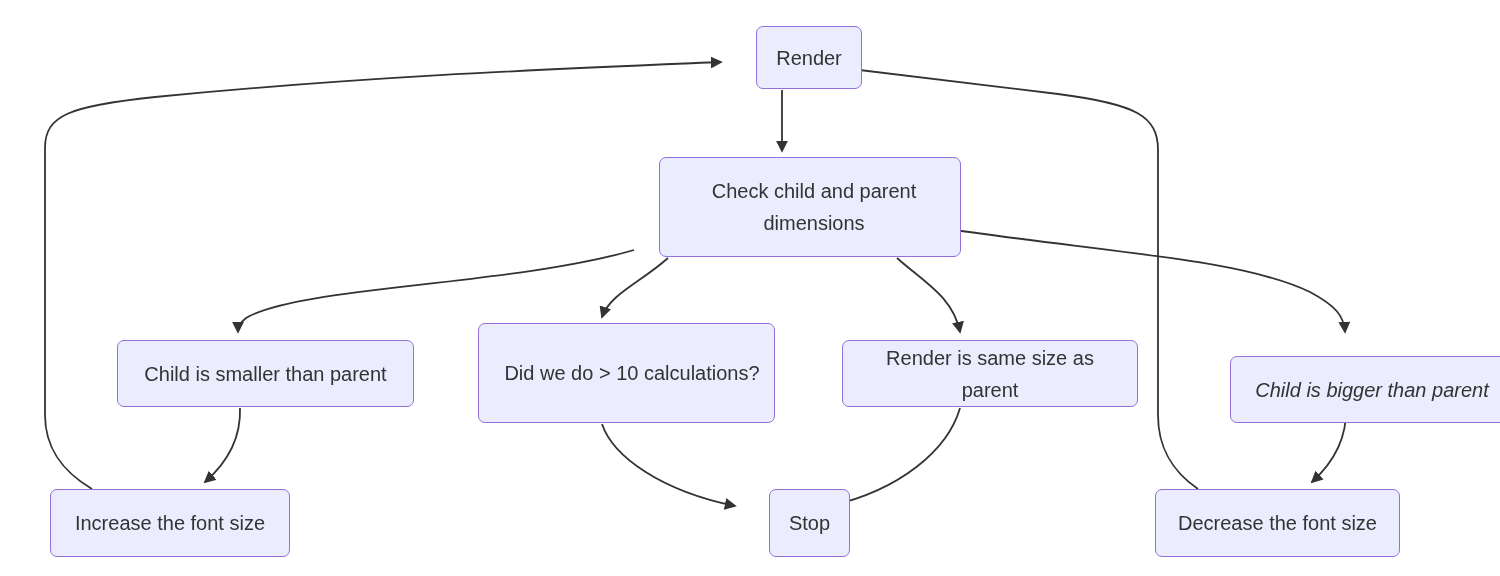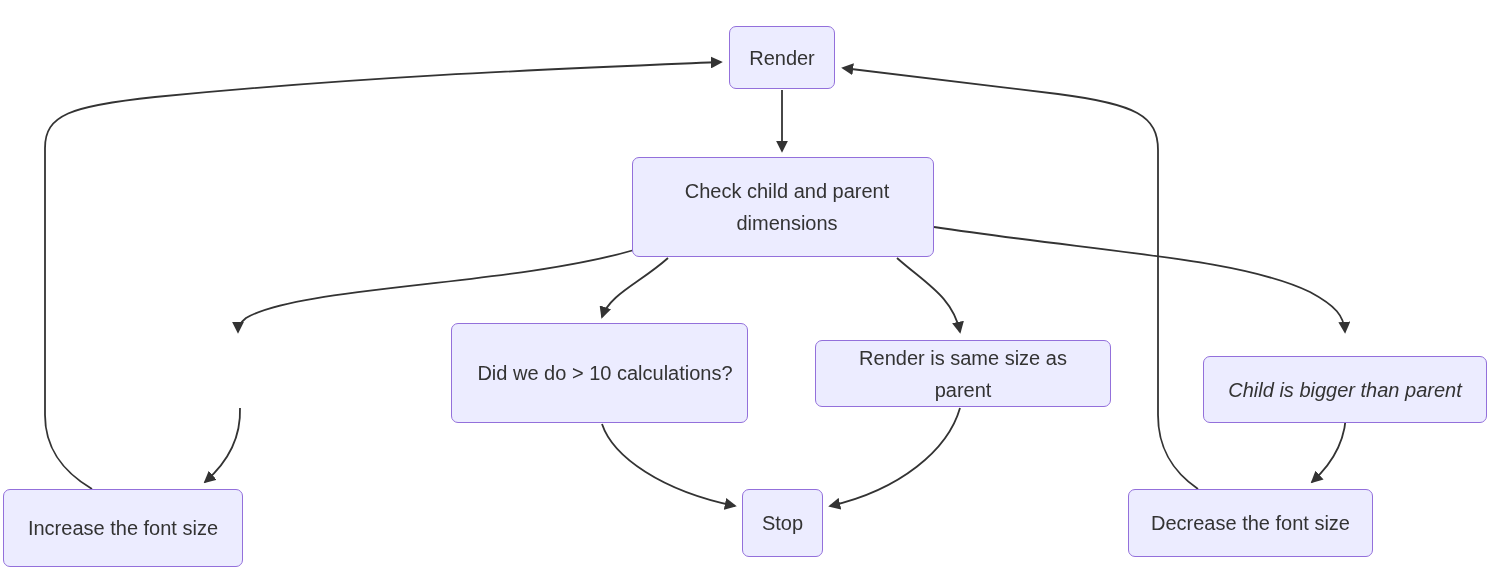--- a/index.html
+++ b/index.html
@@ -34,20 +34,21 @@
     border: 1.5px solid #9370DB;
     border-radius: 7px;
     color: #333333;
     font-size: 20px;
     line-height: 1.6;
     display: flex;
     align-items: center;
     justify-content: center;
     text-align: center;
     padding: 0 12px;
+    margin-left: 27px;
   }
   .node span { display: block; }
 </style>
 </head>
 <body>
 
 <div class="canvas">
 
   <svg class="edges" viewBox="0 0 1500 576" xmlns="http://www.w3.org/2000/svg" aria-hidden="true">
     <defs>
@@ -80,34 +81,37 @@
   </svg>
 
   <div class="node" style="left:729px; top:26px; width:106px; height:63px;">
     <span>Render</span>
   </div>
 
   <div class="node" style="left:632px; top:157px; width:302px; height:100px;padding-left:20px;">
     <span>Check child and parent dimensions</span>
   </div>
 
+  <div class="node" style="left:90px; top:340px; width:297px; height:67px;">
+    <span>Child is smaller than parent</span>
+  </div>
 
   <div class="node" style="left:451px; top:323px; width:297px; height:100px;padding-left:23px;">
     <span>Did we do &gt; 10 calculations?</span>
   </div>
 
   <div class="node" style="left:815px; top:340px; width:296px; height:67px;">
     <span>Render is same size as parent</span>
   </div>
 
   <div class="node" style="left:1203px; top:356px; width:284px; height:67px;font-style:italic;">
     <span>Child is bigger than parent</span>
   </div>
 
-  <div class="node" style="left:3px; top:489px; width:240px; height:78px;">
+  <div class="node" style="left:23px; top:489px; width:240px; height:68px;">
     <span>Increase the font size</span>
   </div>
 
   <div class="node" style="left:742px; top:489px; width:81px; height:68px;">
     <span>Stop</span>
   </div>
 
   <div class="node" style="left:1128px; top:489px; width:245px; height:68px;">
     <span>Decrease the font size</span>
   </div>

